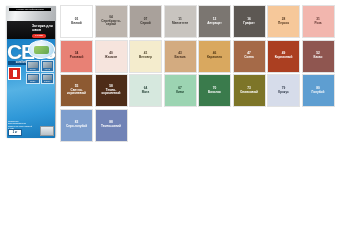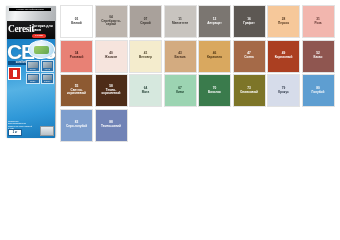--- a/index.html
+++ b/index.html
@@ -151,21 +151,20 @@
 
   <div class="package">
     <div class="bag">
       <div class="bag-top"></div>
 
       <div class="brandline">
         <span>Качество для Профессионалов</span>
       </div>
 
       <div class="bag-black"></div>
-      <div class="brand">Ceresit</div>
 
       <div class="bag-blue"></div>
 
       <div class="ce-num">
         <span>CE</span><span>33</span>
       </div>
       <div class="ce-sub">comfort</div>
 
       <div class="purpose">Затирка для швов</div>
       <div class="pill">1-6 мм</div>

